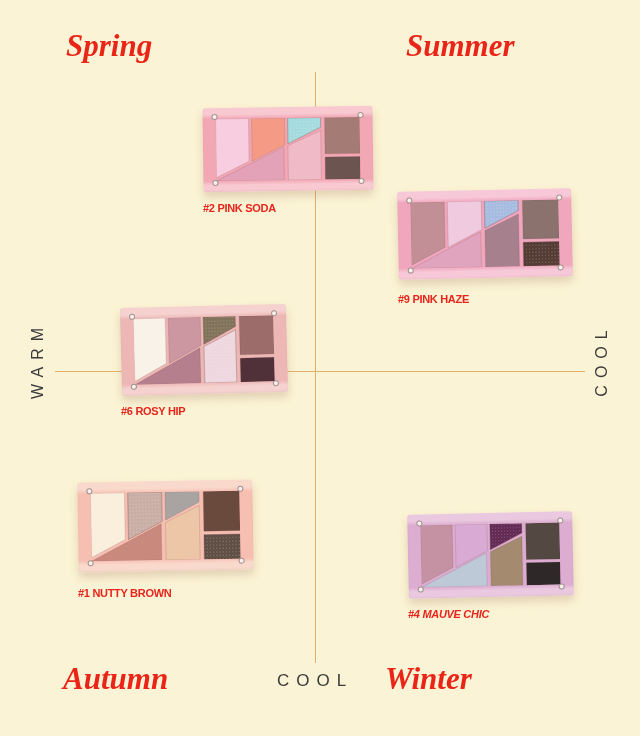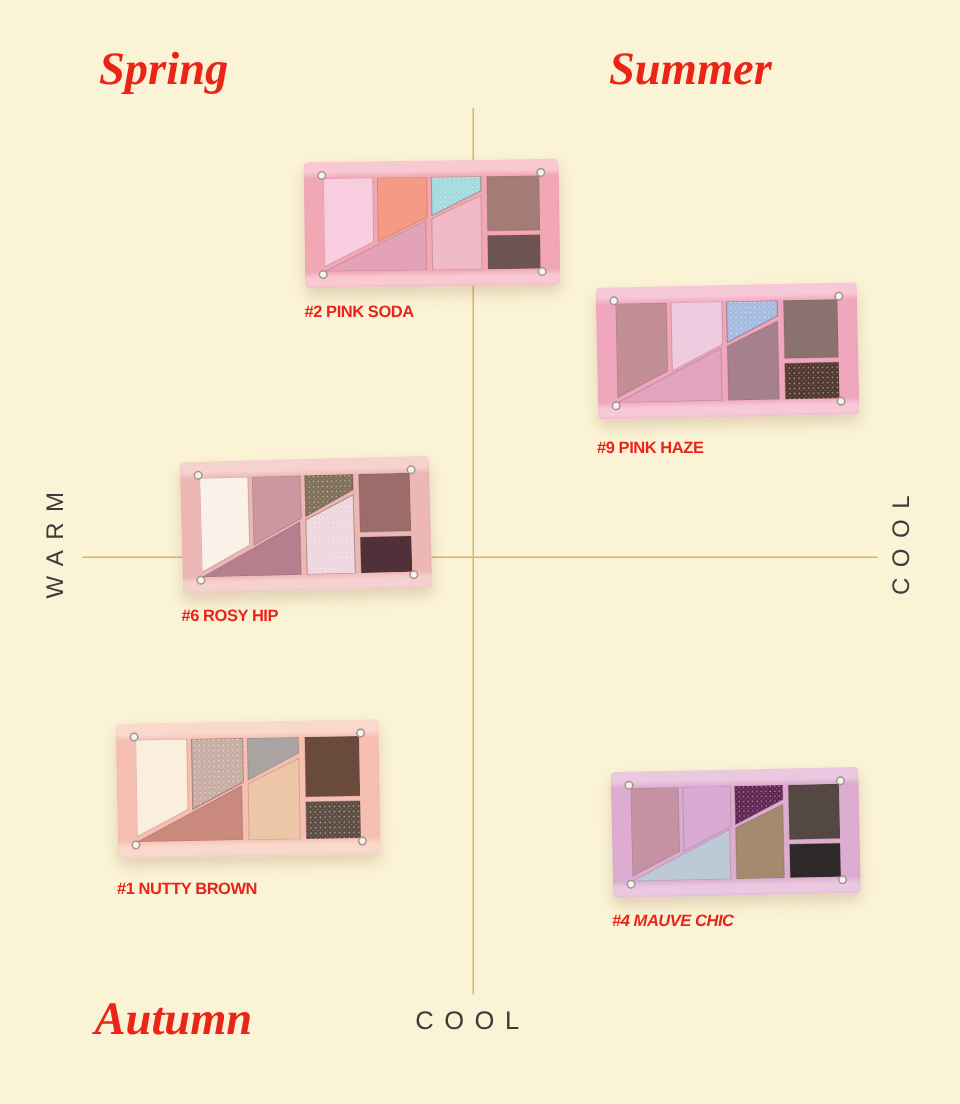--- a/index.html
+++ b/index.html
@@ -79,20 +79,21 @@
   <div id="vaxis" class="vline"></div>
   <div id="haxis" class="hline"></div>
 
   <div id="deep-label" class="axis-label">COOL</div>
   <div id="warm-label" class="axis-label">WARM</div>
   <div id="cool-label" class="axis-label">COOL</div>
 
   <div id="spring-label" class="season">Spring</div>
   <div id="summer-label" class="season">Summer</div>
   <div id="autumn-label" class="season">Autumn</div>
+  <div id="winter-label" class="season">Winter</div>
 
   <div class="palette p2" style="--frame: #f1a7b4; --frame-light: #f8c9d1;">
     <span class="screw s-tl"></span>
     <span class="screw s-tr"></span>
     <span class="screw s-bl"></span>
     <span class="screw s-br"></span>
     <svg class="tray" viewBox="0 0 140 58" preserveAspectRatio="none">
       <polygon points="0,0 32,0 32,40 0,55" fill="#f8cde0"></polygon>
       <polygon points="35,0 67,0 67,25 35,40" fill="#f59b85"></polygon>
       <polygon points="70,0 102,0 102,9 70,24" fill="#a2dade"></polygon>

